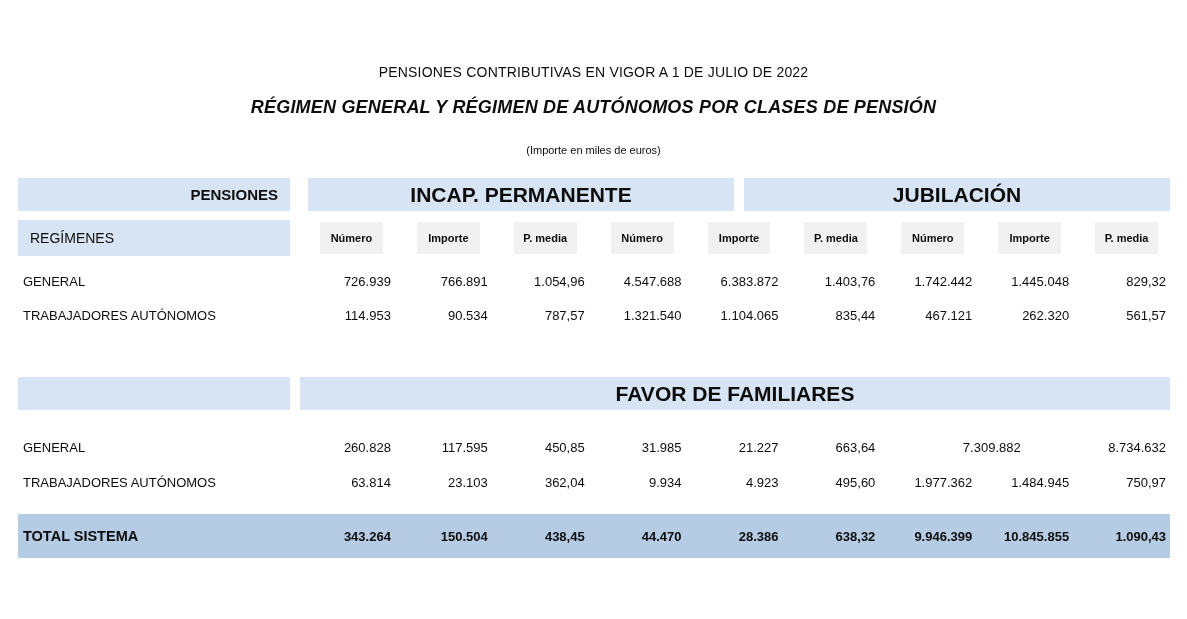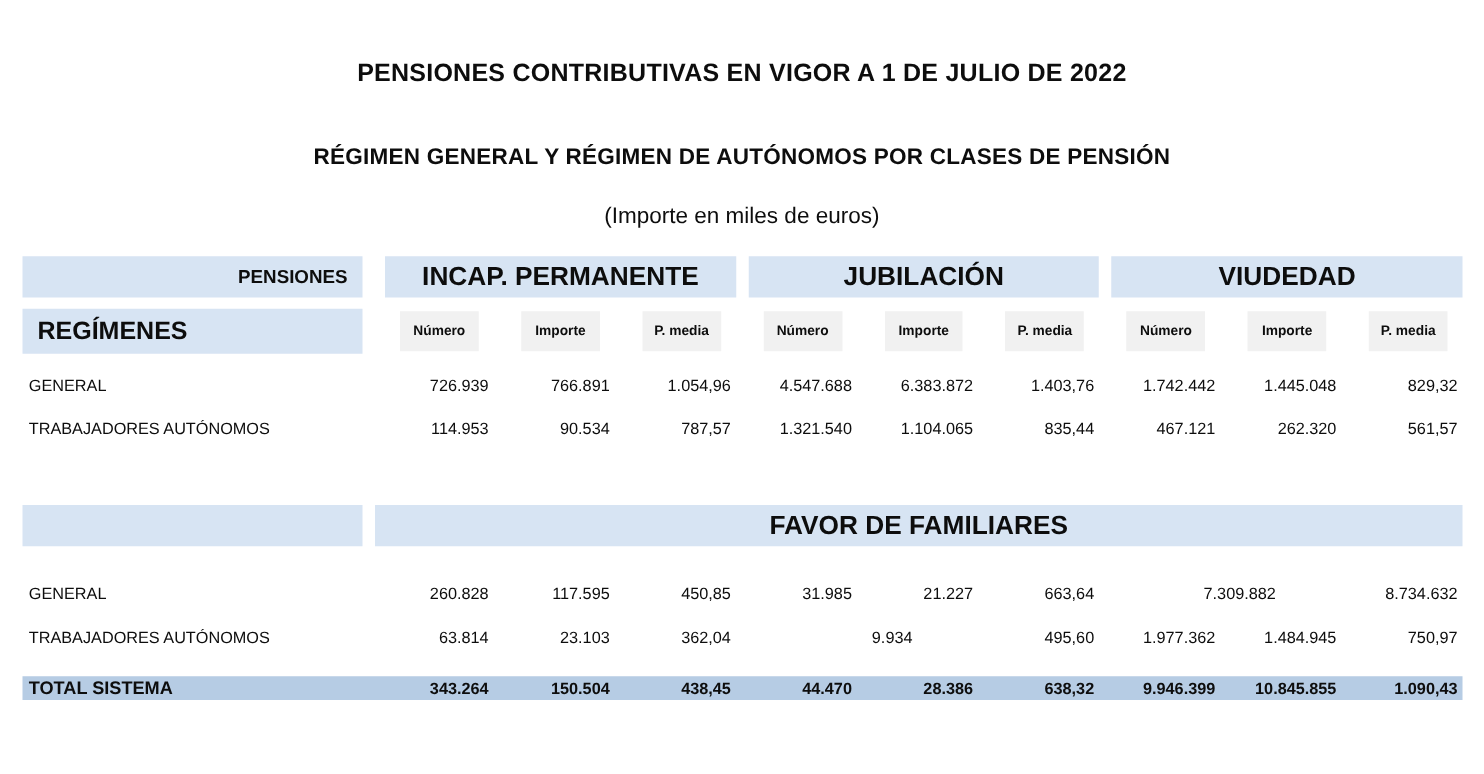--- a/index.html
+++ b/index.html
@@ -8,55 +8,55 @@
     --subheader-gray:#F1F1F1;
     --text-color:#0d0d0d;
   }
   *{box-sizing:border-box;margin:0;padding:0;}
   html,body{background:#ffffff;}
   body{font-family:"Liberation Sans",sans-serif;color:var(--text-color);}
   .sheet{width:1187px;height:619px;background:#ffffff;overflow:hidden;}
 
   
   .titles{text-align:center;}
-  .title1{padding-top:48px;font-size:20px;font-weight:bold;letter-spacing:.2px;}
-  .title2{margin-top:44px;font-size:18px;font-weight:bold;letter-spacing:.2px;}
-  .note{margin-top:26px;font-size:18px;font-weight:normal;}
+  .title1{padding-top:64px;font-size:14px;font-weight:normal;letter-spacing:.2px;}
+  .title2{margin-top:17px;font-size:18px;font-weight:bold;letter-spacing:.2px;font-style:italic;}
+  .note{margin-top:26px;font-size:11px;font-weight:normal;}
 
   
   .tablewrap{margin:22px 17px 0 18px;}
   .trow{display:flex;align-items:stretch;}
   .c-label{width:272px;flex:none;display:flex;align-items:center;}
   .c-group{flex:1;margin-left:10px;display:flex;gap:10px;}
   .c-group.first{margin-left:18px;}
   .cell{flex:1;display:flex;align-items:center;}
   .gbox{flex:1;display:flex;align-items:center;justify-content:center;}
 
   
   .hrow1{height:33px;}
   .blue{background:var(--header-blue);}
   .ghead{font-weight:bold;font-size:21px;}
   .corner{justify-content:flex-end;padding-right:12px;font-weight:bold;font-size:15px;}
   .hrow2{height:36px;margin-top:9px;}
-  .rowhdr{padding-left:12px;font-weight:bold;font-size:20px;}
+  .rowhdr{padding-left:12px;font-weight:normal;font-size:14px;}
   .gray{background:var(--subheader-gray);margin:2px 12px;justify-content:center;font-weight:bold;font-size:11px;}
 
   
   .drow{height:34px;font-size:13px;}
   .drow.first-data{margin-top:8px;}
   .drow2{height:35px;font-size:13px;}
   .drow2.first-data{margin-top:20px;}
   .datalabel{padding-left:5px;}
   .num{justify-content:flex-end;padding-right:4px;text-align:right;}
 
   
   .block2{margin-top:45px;}
 
   
-  .total-band{margin-top:14px;height:19px;background:var(--total-blue);}
+  .total-band{margin-top:14px;height:44px;background:var(--total-blue);}
   .total-band .trow{height:100%;}
   .total-band .c-label{font-weight:bold;font-size:14.5px;padding-left:5px;}
   .total-band .num{font-weight:bold;font-size:13px;}
 </style>
 </head>
 <body>
 
 <div class="sheet">
 
   <div class="titles">
@@ -68,23 +68,20 @@
   <div class="tablewrap">
 
     <div class="trow hrow1">
       <div class="c-label blue corner">PENSIONES</div>
       <div class="c-group first">
         <div class="gbox blue ghead">INCAP. PERMANENTE</div>
       </div>
       <div class="c-group">
         <div class="gbox blue ghead">JUBILACIÓN</div>
       </div>
-      <div class="c-group">
-        <div class="gbox blue ghead">VIUDEDAD</div>
-      </div>
     </div>
 
     <div class="trow hrow2">
       <div class="c-label blue rowhdr">REGÍMENES</div>
       <div class="c-group first">
         <div class="cell gray">Número</div>
         <div class="cell gray">Importe</div>
         <div class="cell gray">P. media</div>
       </div>
       <div class="c-group">
@@ -165,20 +162,21 @@
 
       <div class="trow drow2">
         <div class="c-label datalabel">TRABAJADORES AUTÓNOMOS</div>
         <div class="c-group first">
           <div class="cell num">63.814</div>
           <div class="cell num">23.103</div>
           <div class="cell num">362,04</div>
         </div>
         <div class="c-group">
           <div class="cell num">9.934</div>
+          <div class="cell num">4.923</div>
           <div class="cell num">495,60</div>
         </div>
         <div class="c-group">
           <div class="cell num">1.977.362</div>
           <div class="cell num">1.484.945</div>
           <div class="cell num">750,97</div>
         </div>
       </div>
 
       <div class="total-band">

